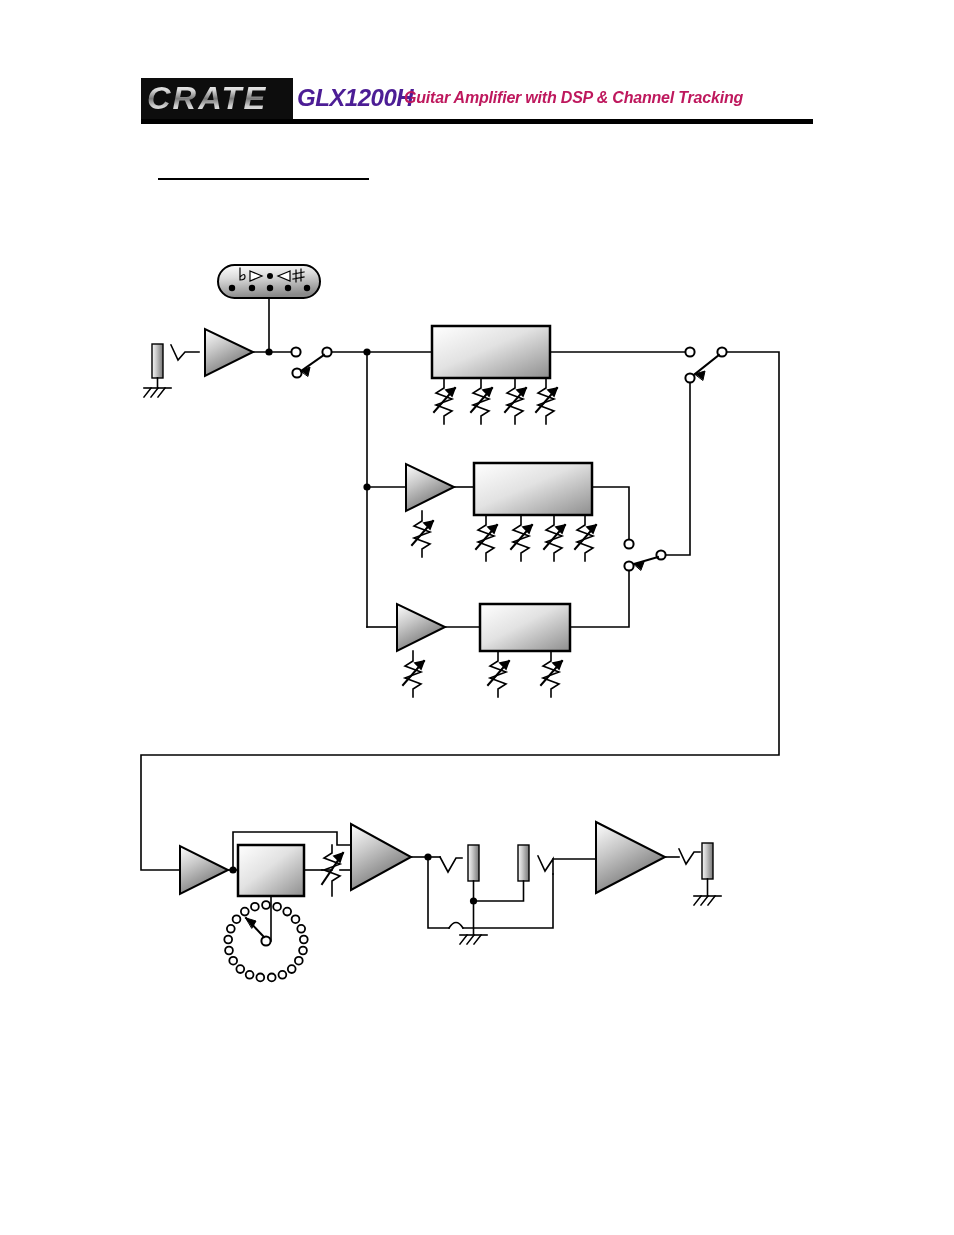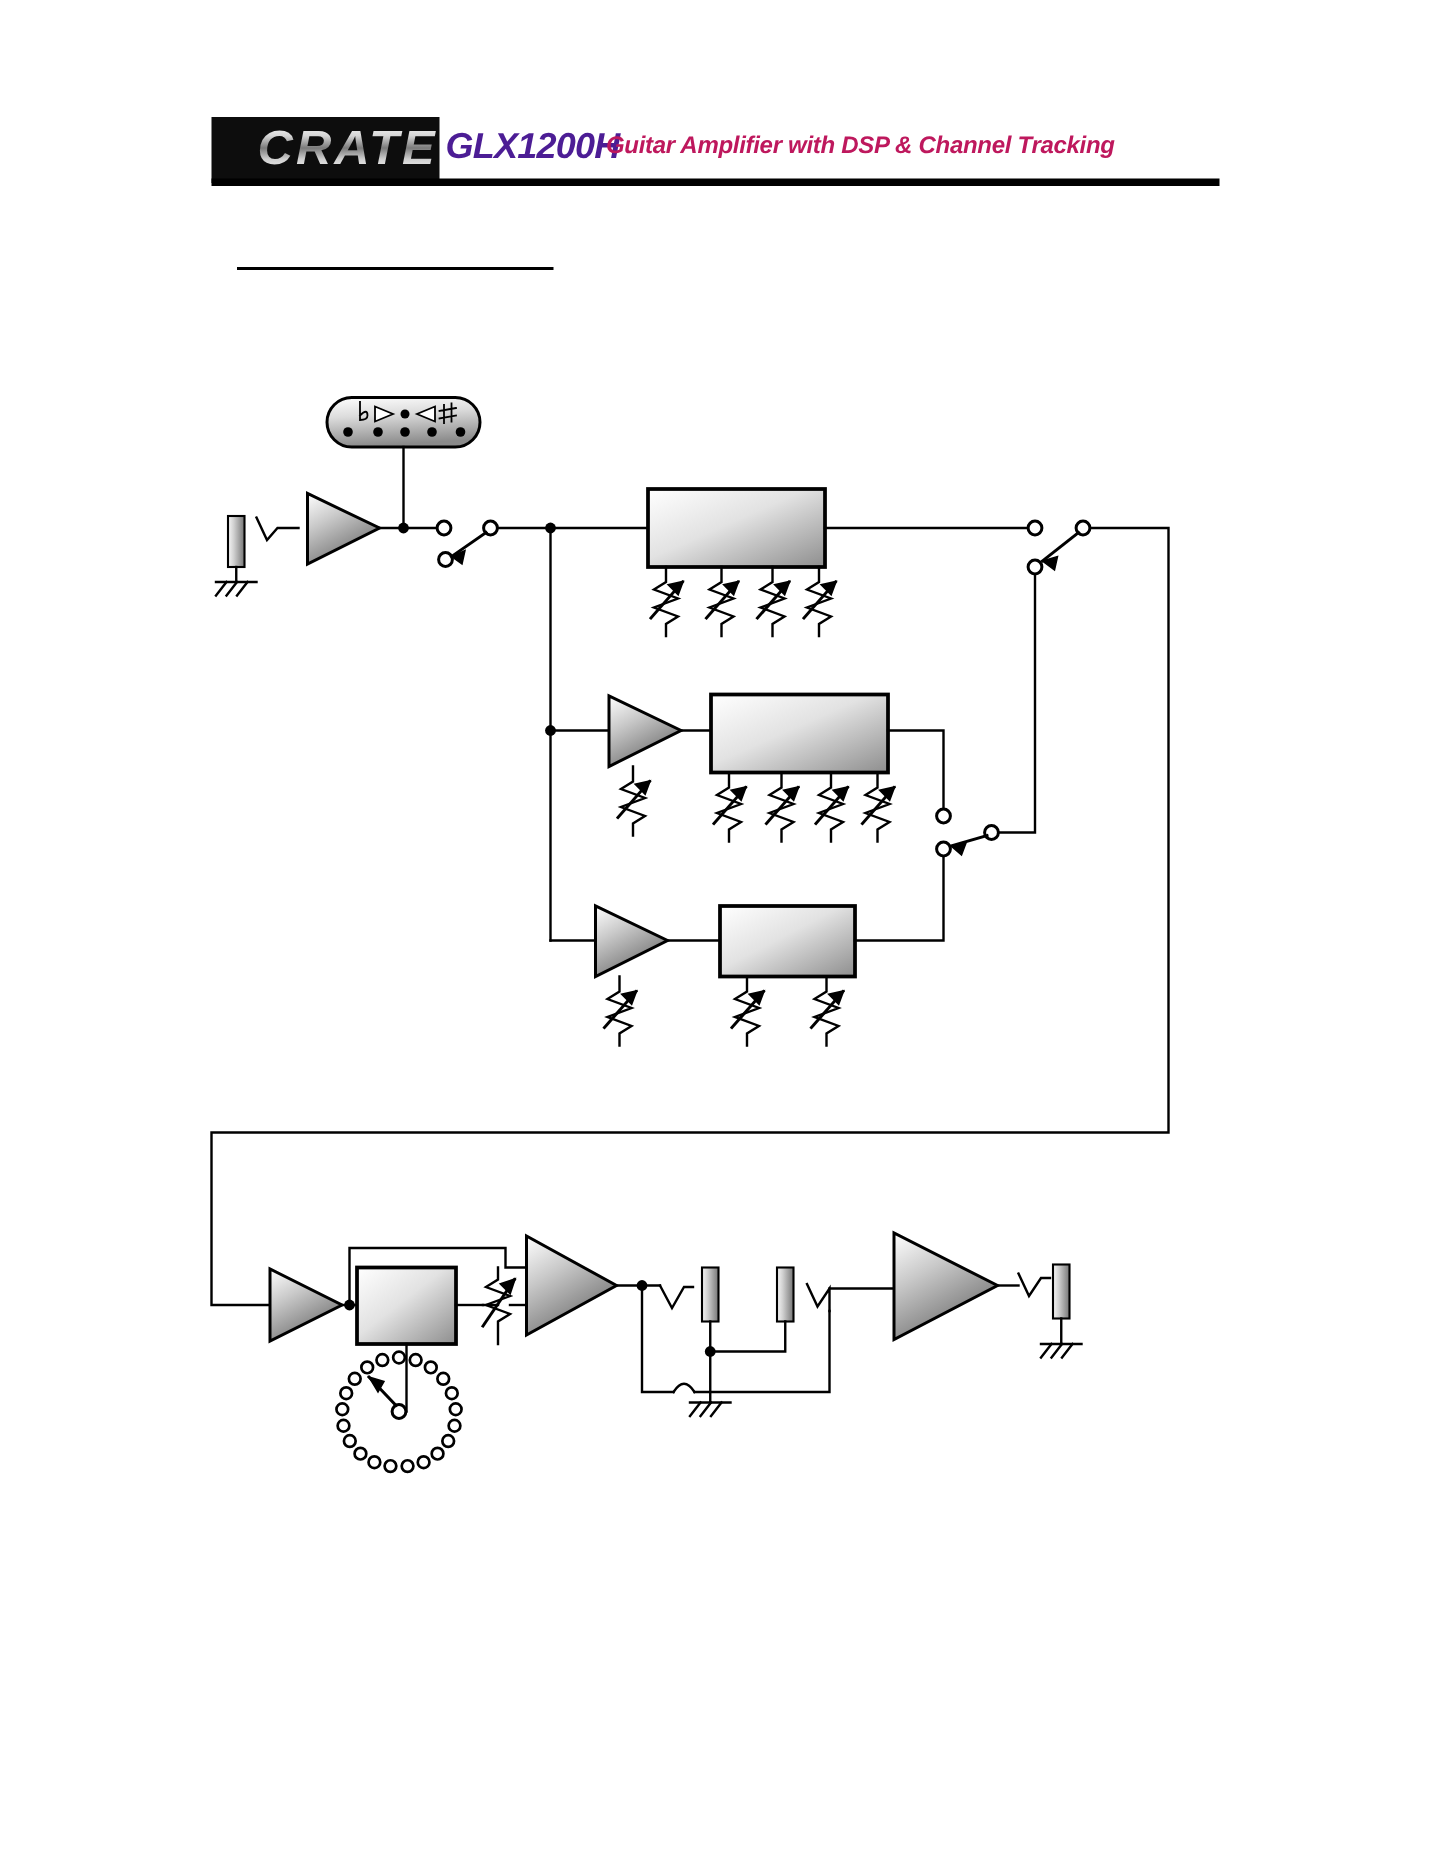--- a/index.html
+++ b/index.html
@@ -21,21 +21,20 @@
     background: #ffffff;
   }
 
   
   .header {
     position: absolute;
     left: 141px;
     top: 78px;
     width: 672px;
     height: 48px;
-    text-align: right;
   }
   .logo-plate {
     position: absolute;
     left: 0;
     top: 0;
     width: 152px;
     height: 44px;
     background: #0d0d0d;
     overflow: hidden;
   }

